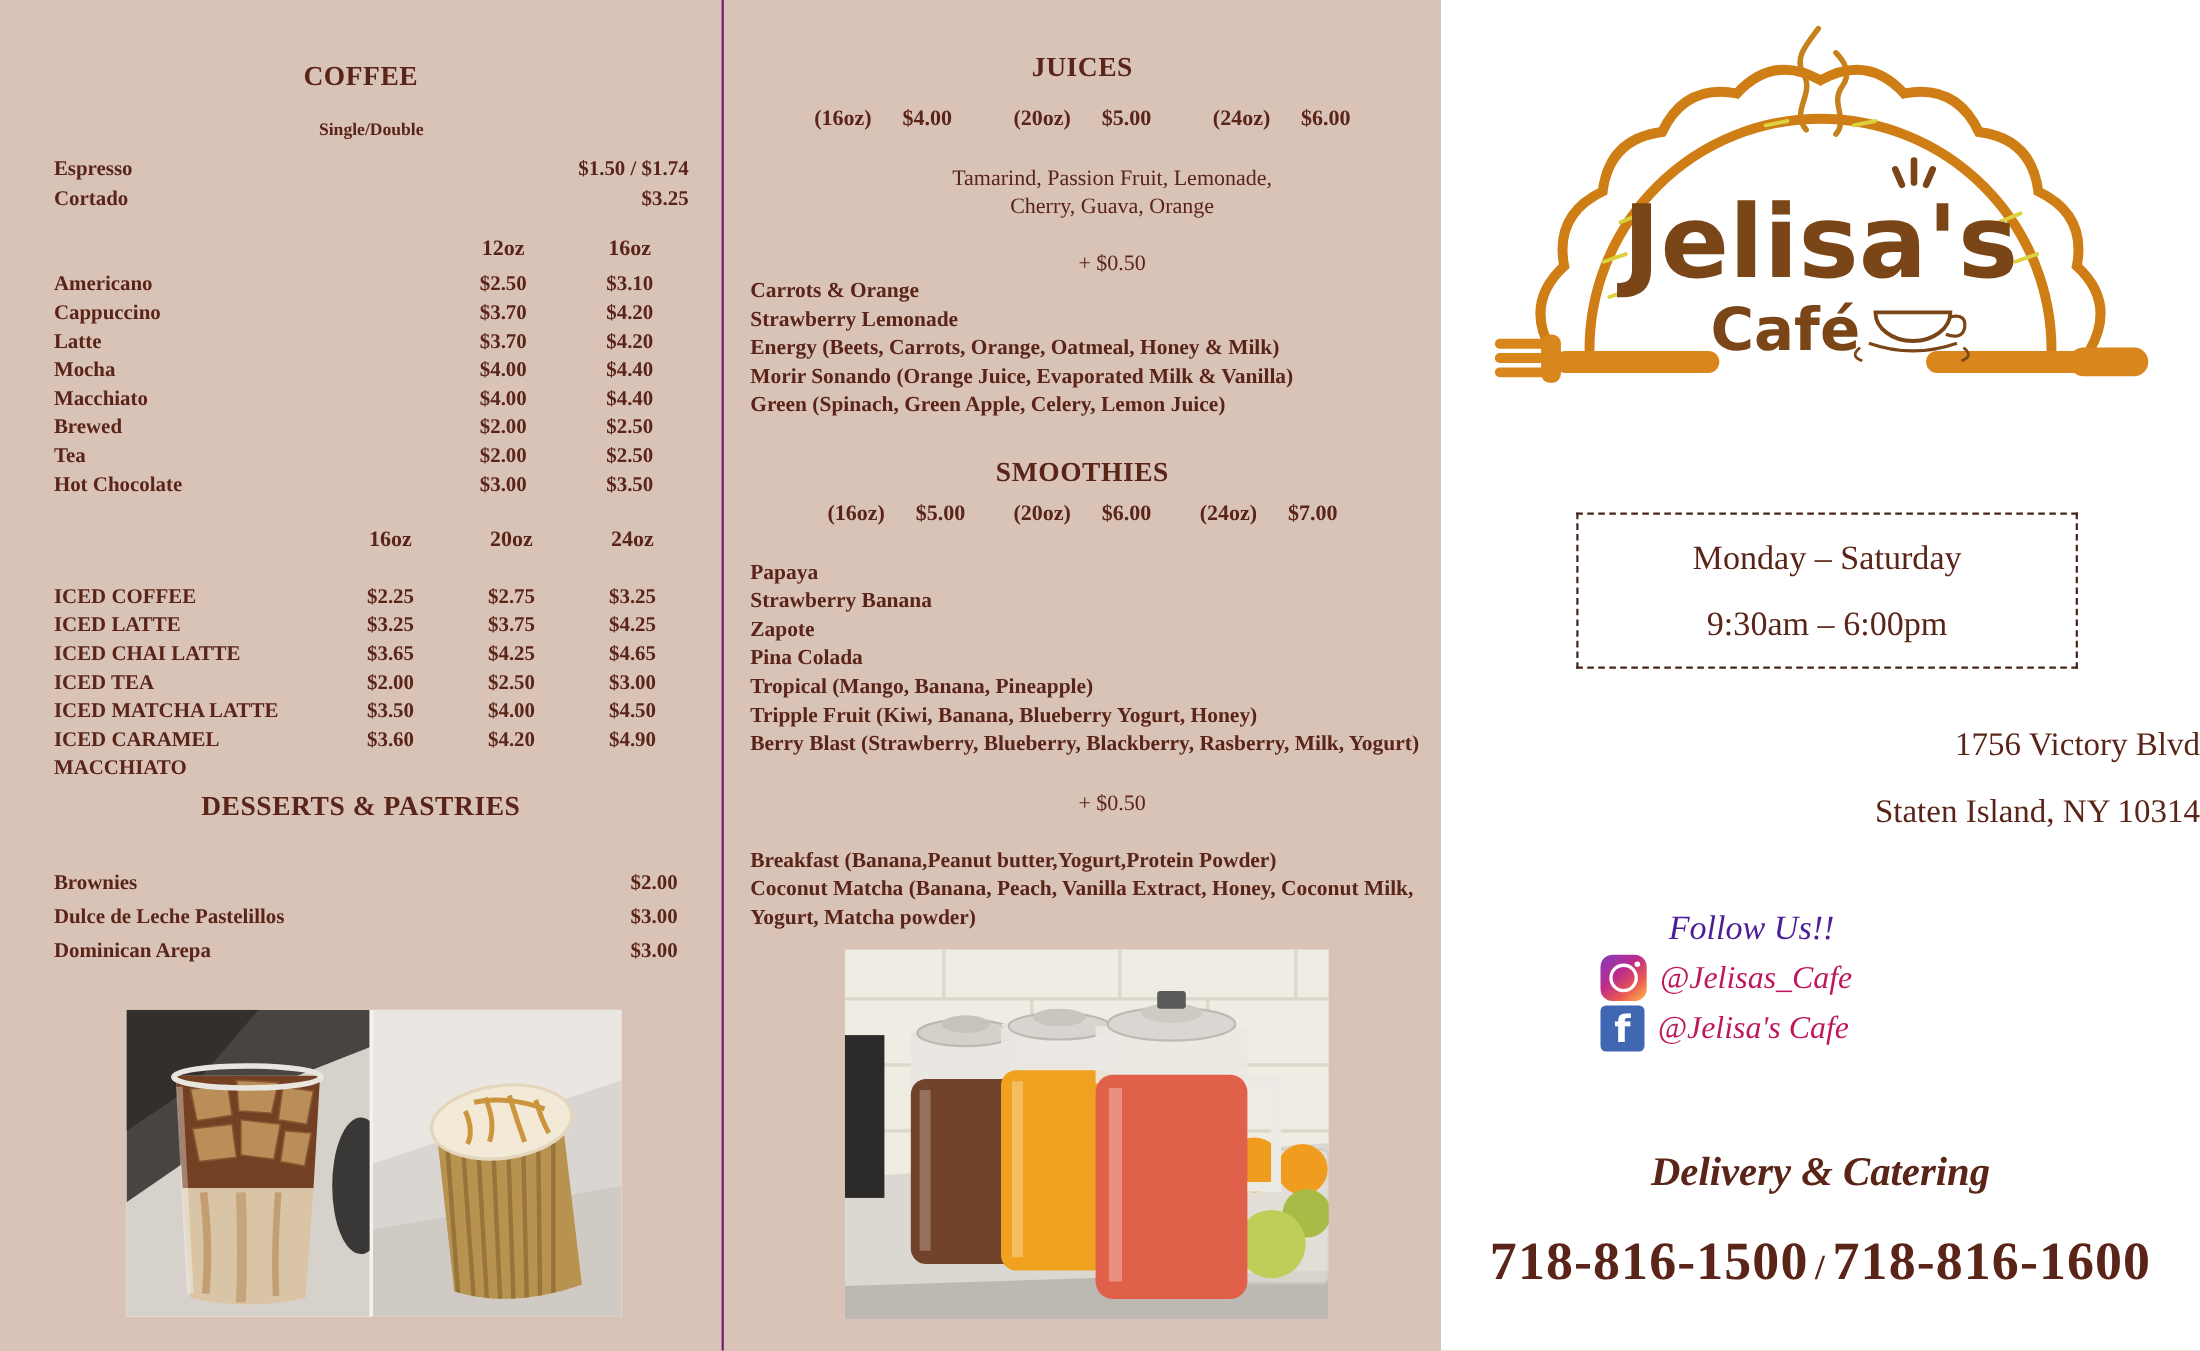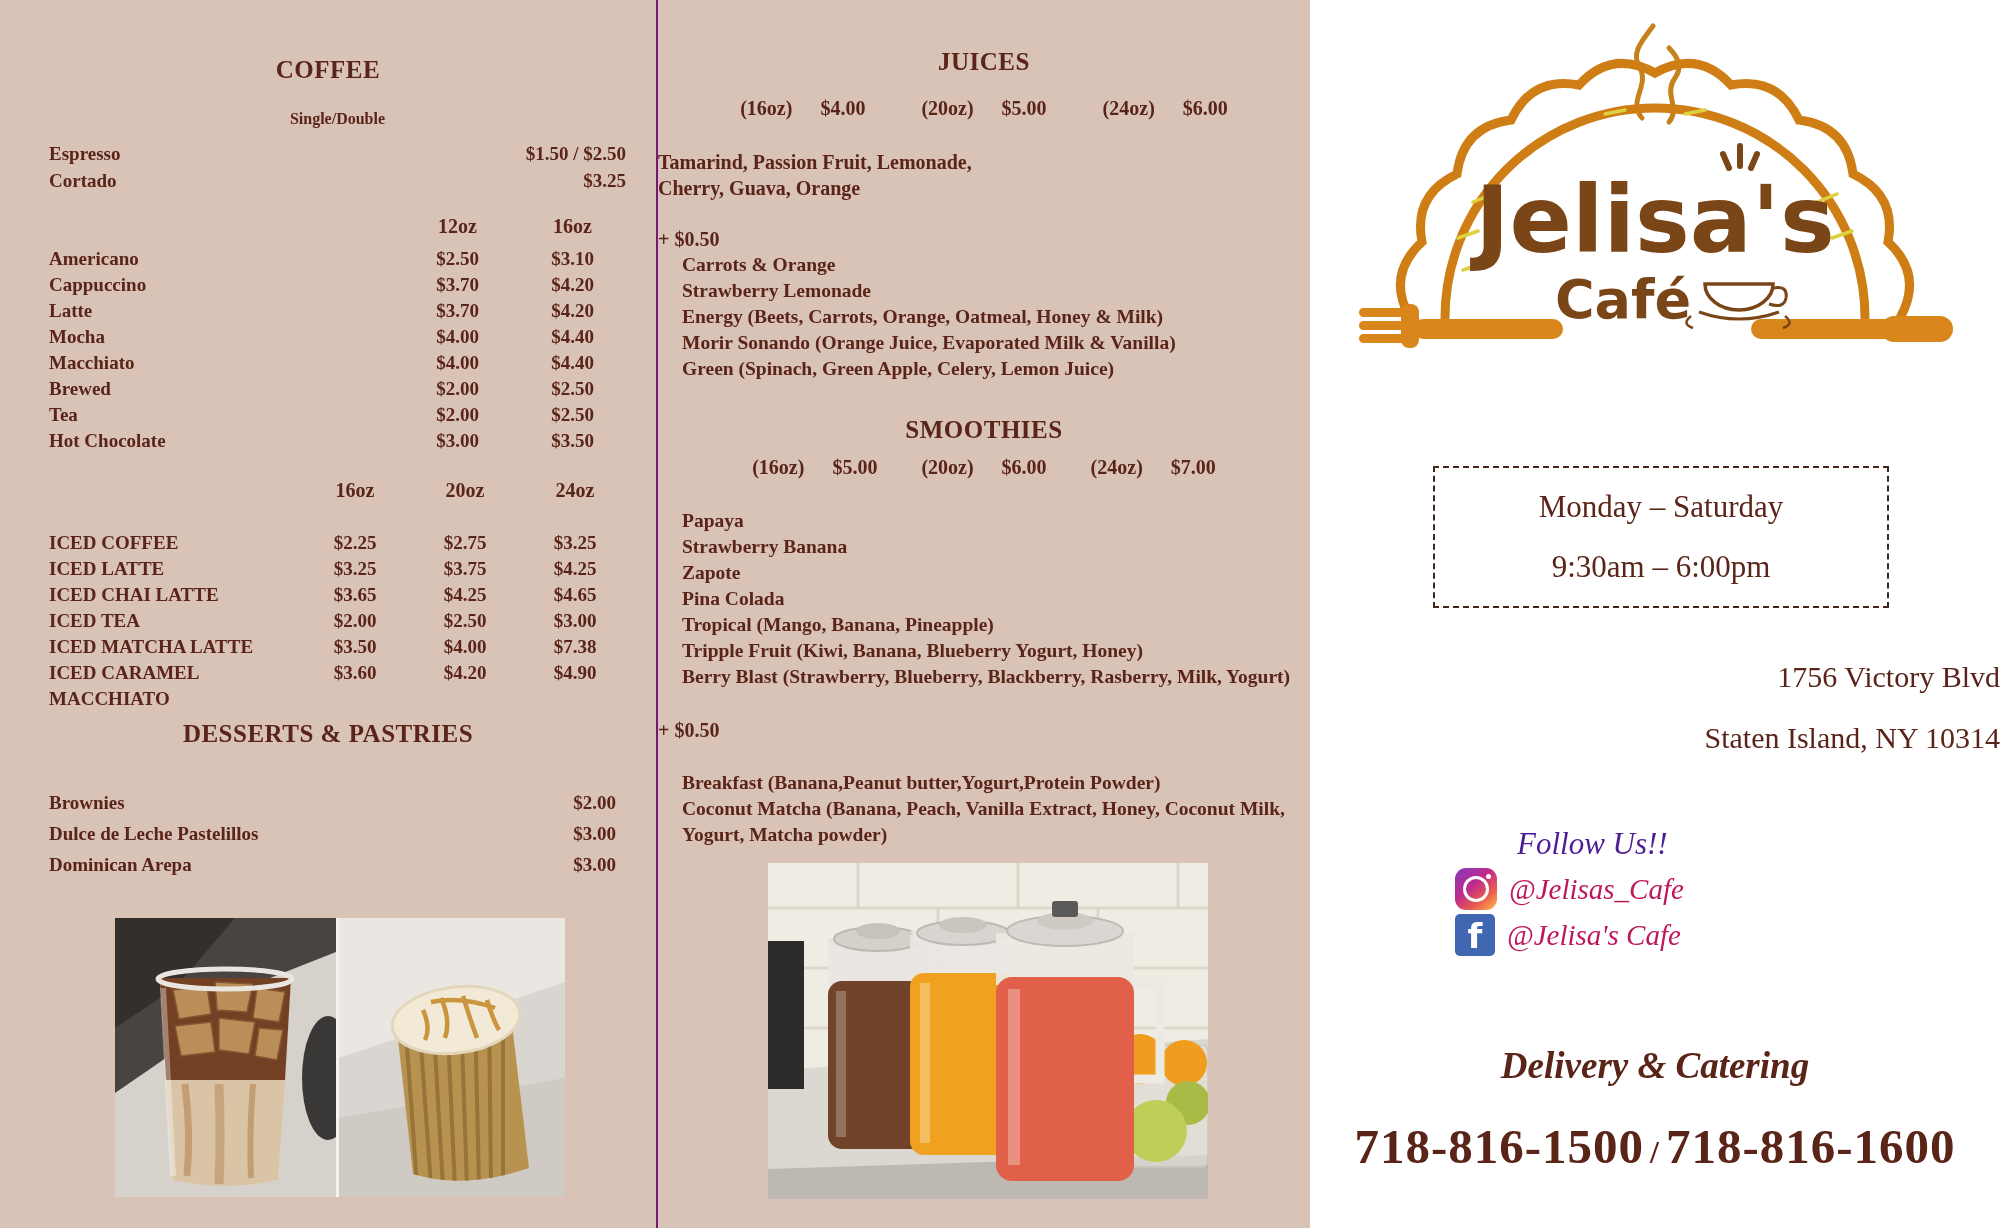--- a/index.html
+++ b/index.html
@@ -30,21 +30,21 @@
   .dessert-rows{position:absolute;top:790px;left:49px;right:40px;font-weight:bold;}
   .dessert-row{display:flex;justify-content:space-between;font-size:19px;line-height:26px;margin-bottom:5px;}
 
   .photos-left{position:absolute;top:918px;left:115px;width:450px;height:279px;display:flex;gap:3px;background:#f5f3f0;}
   .photos-left svg{display:block;}
 
   
   .sizes-row{position:absolute;width:100%;display:flex;justify-content:center;font-weight:bold;font-size:20px;line-height:26px;}
   .sizes-row .pair{display:flex;gap:28px;}
   .gap56{gap:56px;} .gap44{gap:44px;}
-  .center-line{position:absolute;width:100%;text-align:left;font-weight:bold;font-size:20px;line-height:26px;}
+  .center-line{position:absolute;width:100%;text-align:center;font-weight:normal;font-size:20px;line-height:26px;padding-left:27px;}
   .item-list{position:absolute;left:24px;right:10px;font-weight:bold;font-size:19.5px;line-height:26px;}
   .photo-mid{position:absolute;top:863px;left:110px;width:440px;height:336px;}
 
   
   .logo-wrap{position:absolute;top:18px;left:45px;width:600px;height:360px;}
   .hours-box{position:absolute;top:466px;left:123px;width:456px;height:142px;border:2.5px dashed #45241a;
              display:flex;flex-direction:column;justify-content:center;align-items:center;gap:24px;
              font-size:31px;box-sizing:border-box;}
   .address-block{position:absolute;top:662px;width:100%;text-align:center;font-size:30px;}
   .address-block .line{line-height:30px;margin-bottom:31px;text-align:right;}
@@ -67,21 +67,21 @@
 
 <div id="page">
 
   <div class="col-left">
     <div class="menu-title" style="top:56px;">COFFEE</div>
 
     <div class="sd-block">
       <div class="sd-header">Single/Double</div>
       <div class="sd-row">
         <span>Espresso</span>
-        <span>$1.50 / $2.50</span>
+        <span>$1.50 / $1.74</span>
       </div>
       <div class="sd-row">
         <span>Cortado</span>
         <span>$3.25</span>
       </div>
     </div>
 
     <div class="hot-table">
       <div class="hot-head">
         <span></span>
@@ -158,21 +158,21 @@
       <div class="iced-row">
           <span>ICED TEA</span>
           <span class="cell-c">$2.00</span>
           <span class="cell-c">$2.50</span>
           <span class="cell-c">$3.00</span>
         </div>
       <div class="iced-row">
           <span>ICED MATCHA LATTE</span>
           <span class="cell-c">$3.50</span>
           <span class="cell-c">$4.00</span>
-          <span class="cell-c">$7.38</span>
+          <span class="cell-c">$4.50</span>
         </div>
       <div class="iced-row">
           <span>ICED CARAMEL MACCHIATO</span>
           <span class="cell-c">$3.60</span>
           <span class="cell-c">$4.20</span>
           <span class="cell-c">$4.90</span>
         </div>
     </div>
 
     <div class="menu-title" style="top:720px;">DESSERTS &amp; PASTRIES</div>

